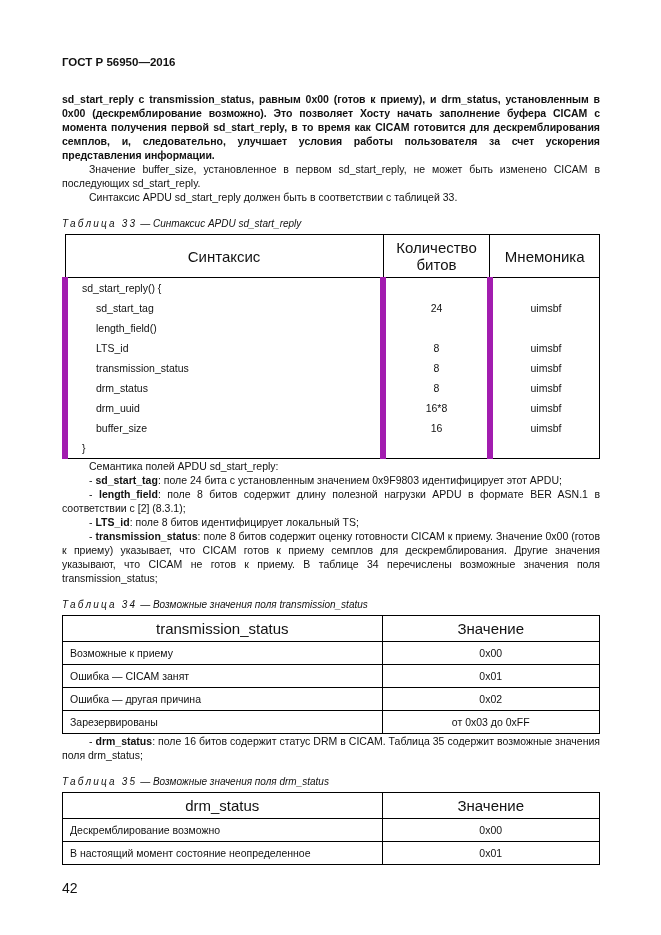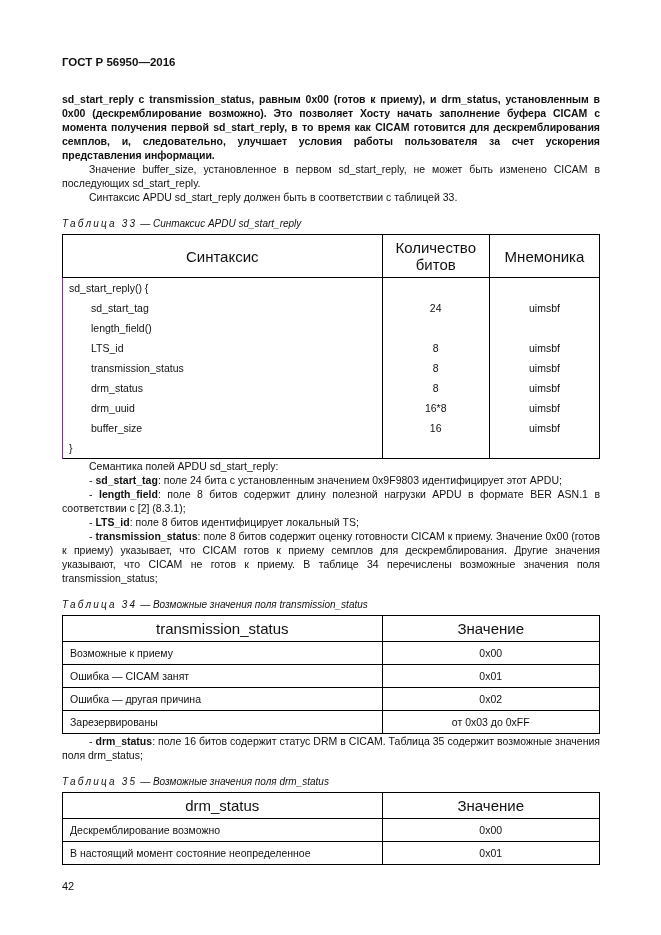--- a/index.html
+++ b/index.html
@@ -46,46 +46,46 @@
   th {
     font-size: 15px;
     font-weight: normal;
     text-align: center;
     padding: 4px 2px;
     border: 1px solid #000;
   }
   
   .t33 { border: 1px solid #000; }
   .t33 td {
-    border-left: 1px solid #a21caf;
+    border-left: 6px solid #a21caf;
     border-right: 1px solid #000;
     font-size: 10.5px;
     line-height: 12px;
-    padding: 4px 6px;
+    padding: 4px 14px;
     height: 11px;
     overflow: hidden;
     white-space: nowrap;
   }
   .t33 td.ind { padding-left: 28px; }
   .center { text-align: center; }
 
   
   .t-grid { border: 1px solid #000; }
   .t-grid td {
     border: 1px solid #000;
     font-size: 10.5px;
     line-height: 12px;
     padding: 5px 7px;
     overflow: hidden;
     white-space: nowrap;
   }
 
   .page-number {
     margin-top: 15px;
-    font-size: 11px;
+    font-size: 14px;
   }
 </style>
 </head>
 <body>
 
 <div class="page">
 
   <div class="doc-number">ГОСТ Р 56950—2016</div>
 
   <p class="body first">sd_start_reply с transmission_status, равным 0x00 (готов к приему), и drm_status, установленным в 0x00 (дескремблирование возможно). Это позволяет Хосту начать заполнение буфера CICAM с момента получения первой sd_start_reply, в то время как CICAM готовится для дескремблирования семплов, и, следовательно, улучшает условия работы пользователя за счет ускорения представления информации.</p>

